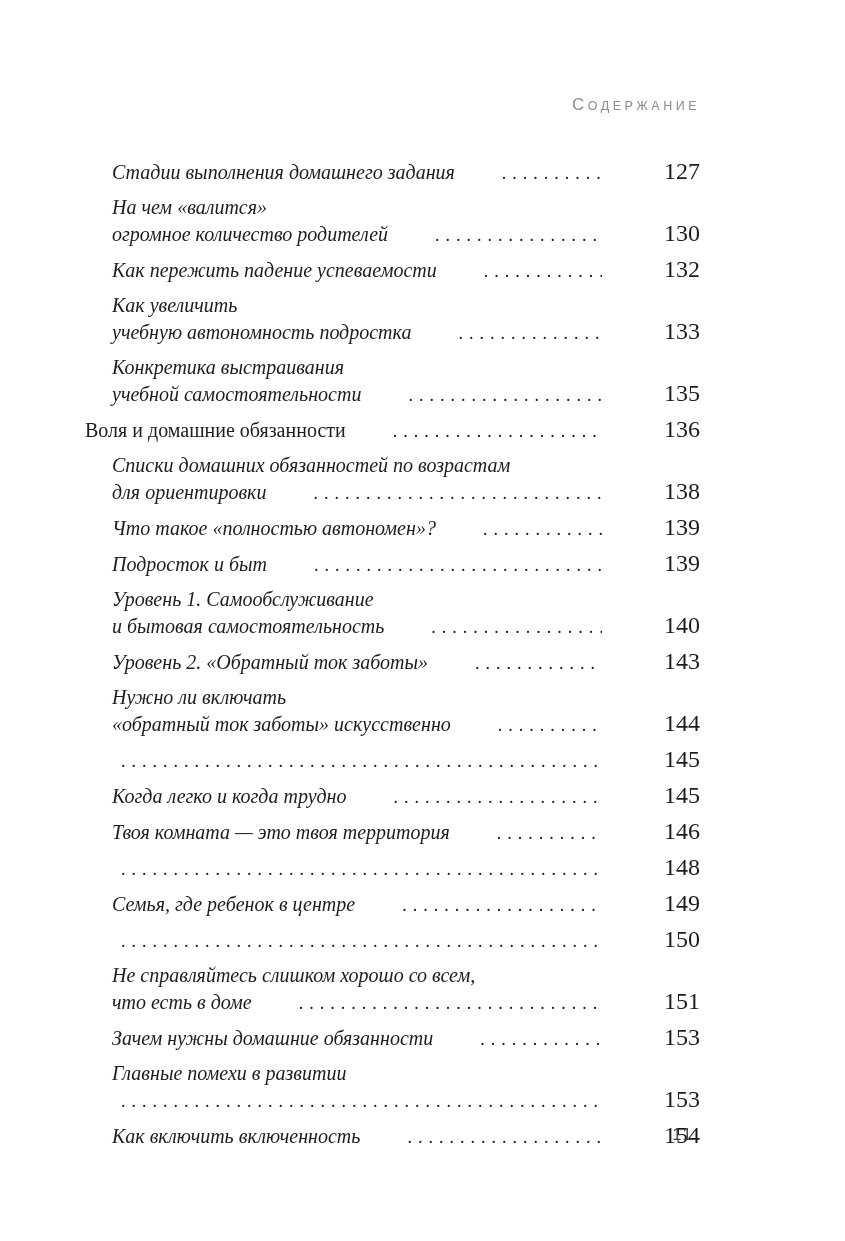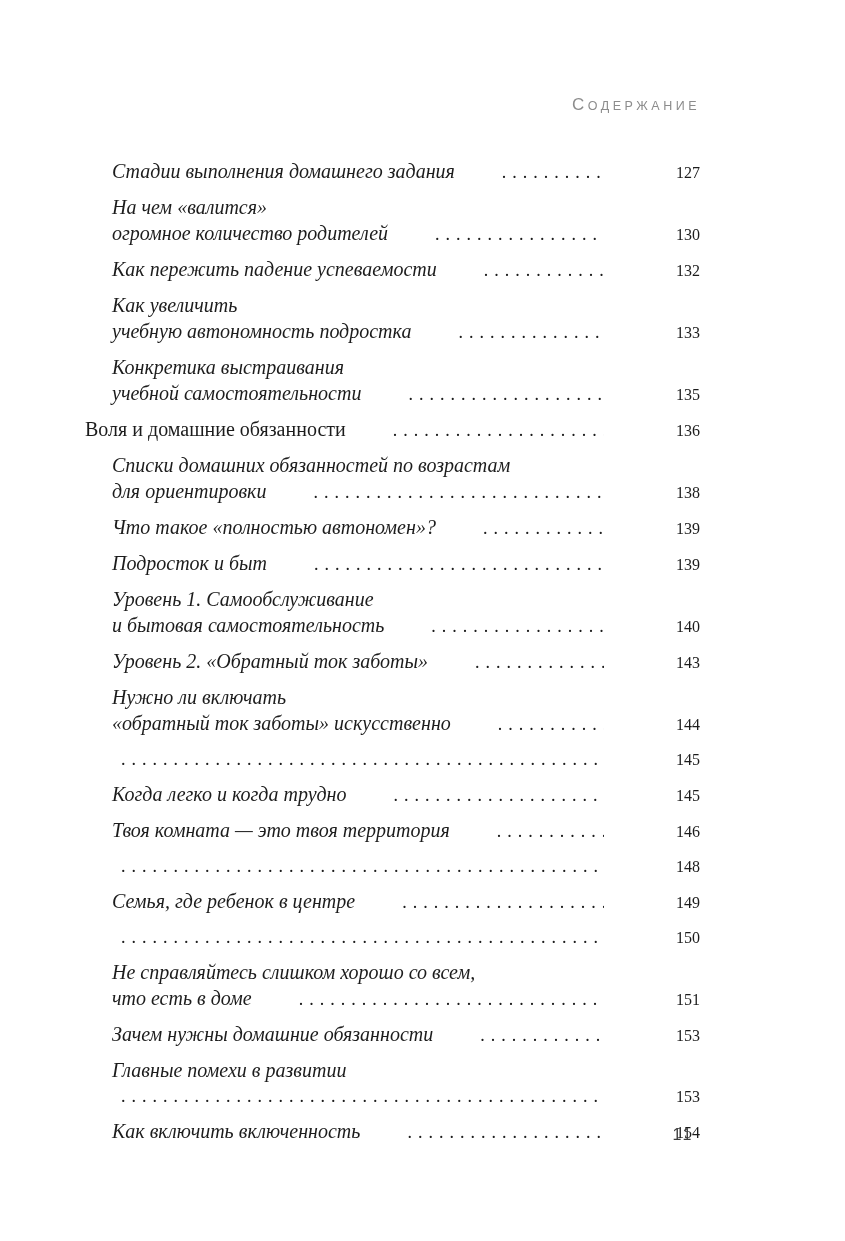--- a/index.html
+++ b/index.html
@@ -69,21 +69,21 @@
     font-size: 18px;
     letter-spacing: 6px;
     margin-left: 9px;
     color: #1e1e1e;
     min-width: 0;
   }
 
   .pagenum {
     flex: 0 0 auto;
     font-style: normal;
-    font-size: 16px;
+    font-size: 24px;
     margin-left: 24px;
     min-width: 34px;
     text-align: right;
     color: #1c1c1c;
   }
 
   .folio {
     position: absolute;
     top: 1126px;
     left: 85px;

